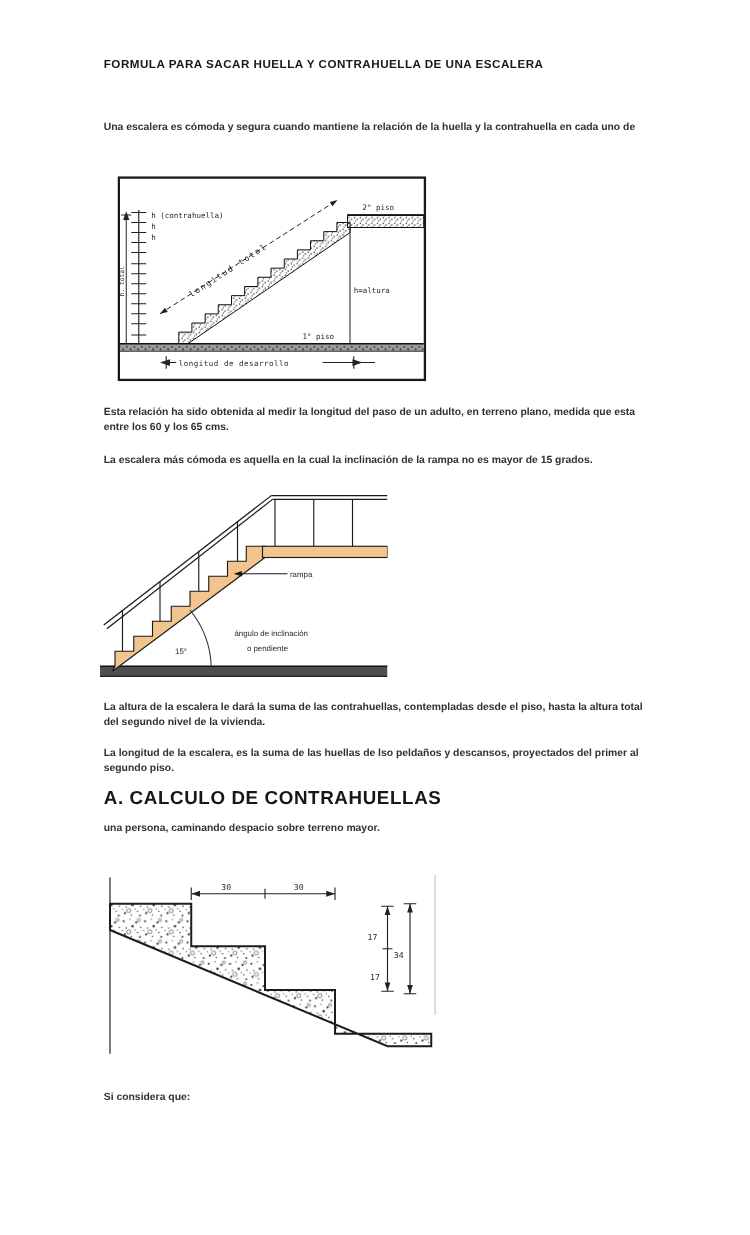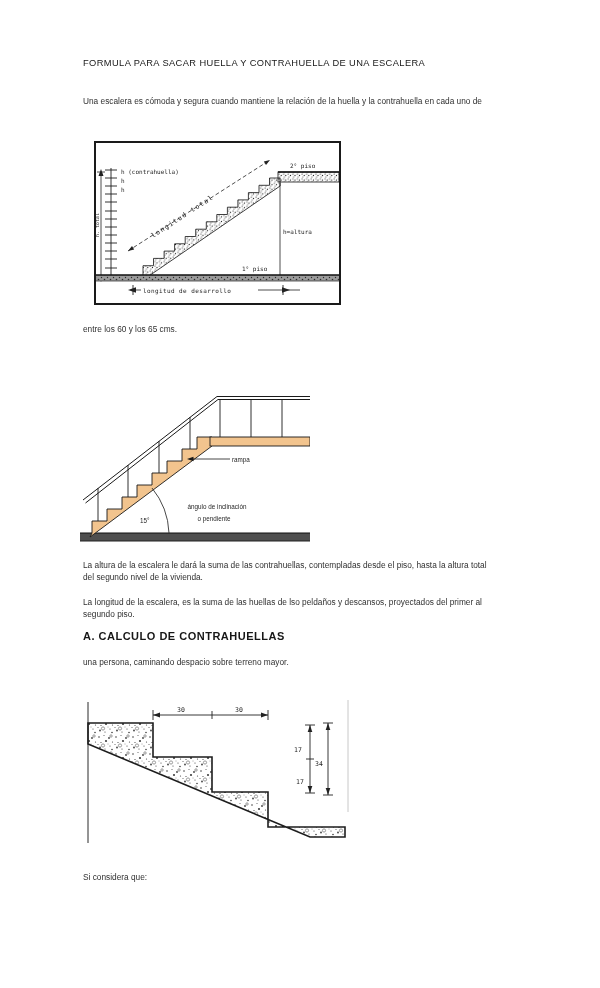--- a/index.html
+++ b/index.html
@@ -1,29 +1,29 @@
 <!DOCTYPE html>
 <html><head>
 <meta charset="utf-8">
 <style>
   html,body{margin:0;padding:0;background:#ffffff;}
   .page{
     position:relative;width:600px;height:988px;background:#ffffff;overflow:hidden;
     font-family:"Liberation Sans",sans-serif;color:#2b2b2b;
   }
   .doc-title{
-    position:absolute;left:83px;top:58px;font-size:9.3px;font-weight:normal;
+    position:absolute;left:83px;top:46px;font-size:9.3px;font-weight:bold;
     letter-spacing:.4px;color:#171717;white-space:nowrap;
   }
   .heading2{
-    position:absolute;left:83px;top:630px;font-size:11px;font-weight:bold;
+    position:absolute;left:83px;top:630px;font-size:15px;font-weight:bold;
     letter-spacing:.5px;color:#171717;white-space:nowrap;
   }
   .para{position:absolute;left:83px;font-size:8.3px;line-height:12px;color:#303030;}
-  .para .ln{white-space:nowrap;height:12px;}
+  .para .ln{white-space:nowrap;height:12px;font-weight:bold;}
   .fig{position:absolute;}
   svg text{font-family:"DejaVu Sans Mono","Liberation Mono",monospace;fill:#1f1f1f;}
   svg text.hand{font-family:"Liberation Sans",sans-serif;fill:#262626;}
 </style>
 </head>
 <body>
 
 <div class="page">
 
   <div class="doc-title">FORMULA PARA SACAR HUELLA Y CONTRAHUELLA DE UNA ESCALERA</div>
@@ -108,23 +108,27 @@
       <line x1="39" y1="144" x2="39" y2="154" stroke="#222" stroke-width=".9"></line>
       <line x1="189" y1="144" x2="189" y2="154" stroke="#222" stroke-width=".9"></line>
       <polygon points="34,149 42,146.3 42,151.7" fill="#222"></polygon>
       <polygon points="196,149 188,146.3 188,151.7" fill="#222"></polygon>
       <rect x="47" y="143" width="117" height="11" fill="#ffffff"></rect>
     </g>
     <text x="49" y="152" font-size="6" letter-spacing=".4">longitud de desarrollo</text>
   </svg>
 
   <div class="para" style="top:323px">
+    <div class="ln">Esta relación ha sido obtenida al medir la longitud del paso de un adulto, en terreno plano, medida que esta</div>
     <div class="ln">entre los 60 y los 65 cms.</div>
   </div>
 
+  <div class="para" style="top:361px">
+    <div class="ln">La escalera más cómoda es aquella en la cual la inclinación de la rampa no es mayor de 15 grados.</div>
+  </div>
 
   <svg class="fig" style="left:80px;top:385px" width="230" height="162" viewBox="0 0 230 162">
 
     <g>
       <rect x="0" y="148" width="230" height="8" fill="#4f4f4f"></rect>
       <line x1="0" y1="148" x2="230" y2="148" stroke="#111" stroke-width="1.2"></line>
       <line x1="0" y1="156" x2="230" y2="156" stroke="#222" stroke-width="1"></line>
     </g>
 
     <path d="M12,148 V136 H27 V124 H42 V112 H57 V100 H72 V88 H87 V76 H102 V64 H117 V52 H132 V61 L10,152 Z" fill="#f2c48e" stroke="#1a1a1a" stroke-width=".9"></path>

